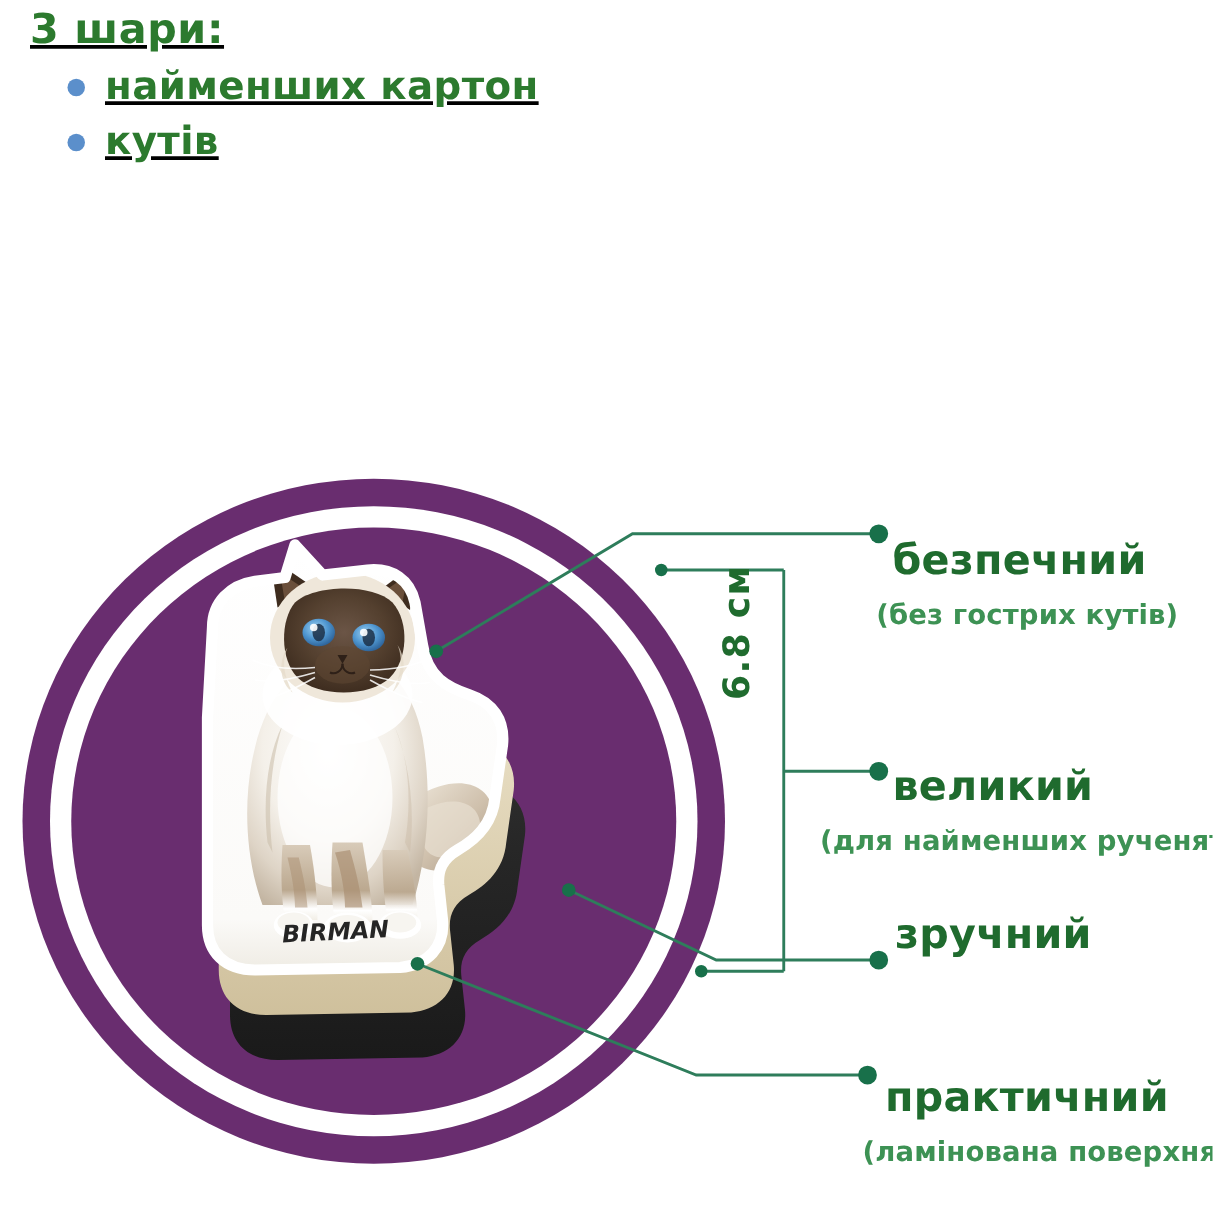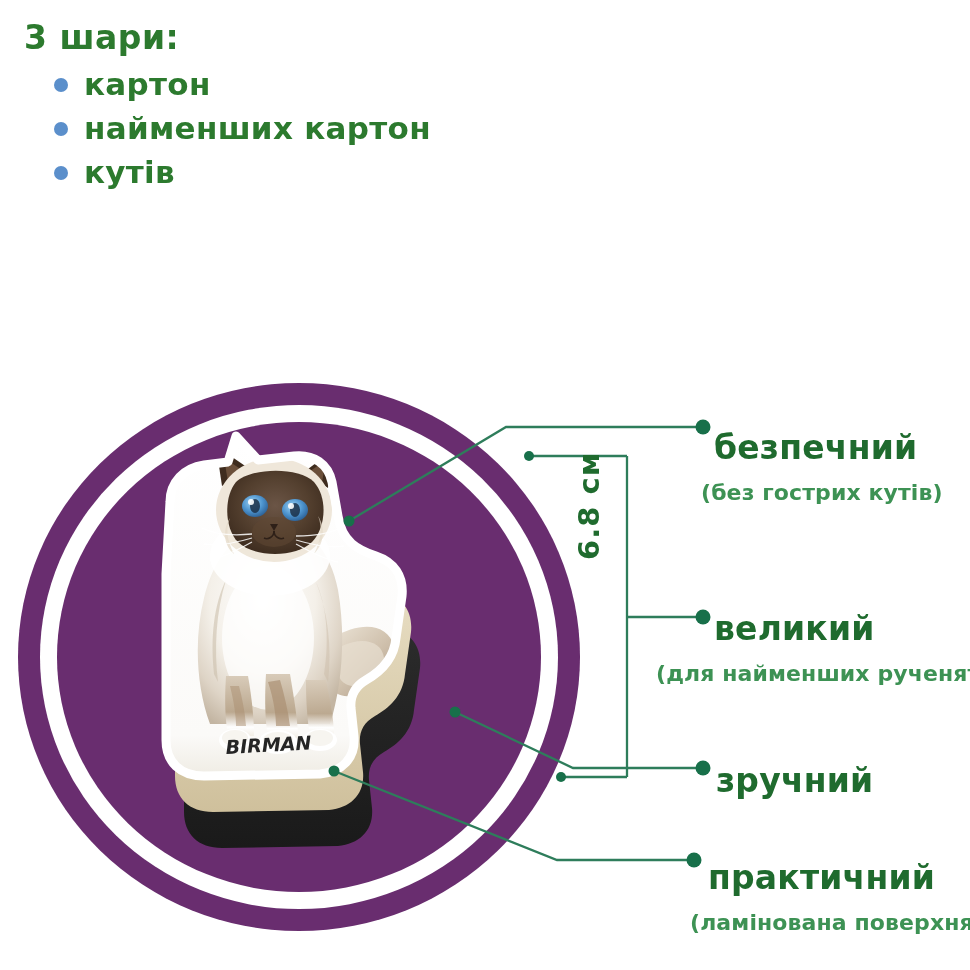--- a/index.html
+++ b/index.html
@@ -7,21 +7,21 @@
   body {
     width:970px; height:970px;
     background:#ffffff;
     font-family:"DejaVu Sans", sans-serif;
     overflow:hidden;
     position:relative;
   }
 
   
   #layers-block {
-    position:absolute; left:22px; top:20px; width:540px;
+    position:absolute; left:22px; top:5px; width:540px;text-decoration:underline;
   }
   #layers-title {
     font-family:"DejaVu Sans", sans-serif;
     font-size:33px; font-weight:700; color:#2C7A2E;
     letter-spacing:.5px; line-height:1.1;
     margin:0 0 10px 2px;
   }
   .layer-row {
     display:flex; align-items:center;
     margin:0 0 6px 0; padding-left:32px;
@@ -74,43 +74,39 @@
   .callout .c-sub {
     font-size:22px; font-weight:700; color:#3D9254;
     line-height:1.05; letter-spacing:.1px; white-space:nowrap;
     margin-top:16px;
   }
 
   #callout-safe      { left:714px; top:411px; }
   #callout-safe .c-sub { margin-left:-13px; }
   #callout-big       { left:714px; top:592px; }
   #callout-big .c-sub  { margin-left:-58px; }
-  #callout-handy     { left:716px; top:744px; }
+  #callout-handy     { left:716px; top:710px; }
   #callout-handy .c-sub{ margin-left:-9px; }
   #callout-practical { left:708px; top:841px; }
   #callout-practical .c-sub{ margin-left:-18px; }
 
   
   #dim-label {
     position:absolute; left:572px; top:560px;
     transform:rotate(-90deg); transform-origin:left top;
     font-size:29px; font-weight:700; color:#1F6B2E;
     letter-spacing:1px; white-space:nowrap;
   }
 </style>
 </head>
 <body>
 
 <div id="layers-block">
   <div id="layers-title">3 шари:</div>
 
-  <div class="layer-row">
-    <span class="layer-bullet"></span>
-    <span class="layer-label">картон</span>
-  </div>
   <div class="layer-row">
     <span class="layer-bullet"></span>
     <span class="layer-label">найменших картон</span>
   </div>
   <div class="layer-row">
     <span class="layer-bullet"></span>
     <span class="layer-label">кутів</span>
   </div>
 </div>
 

